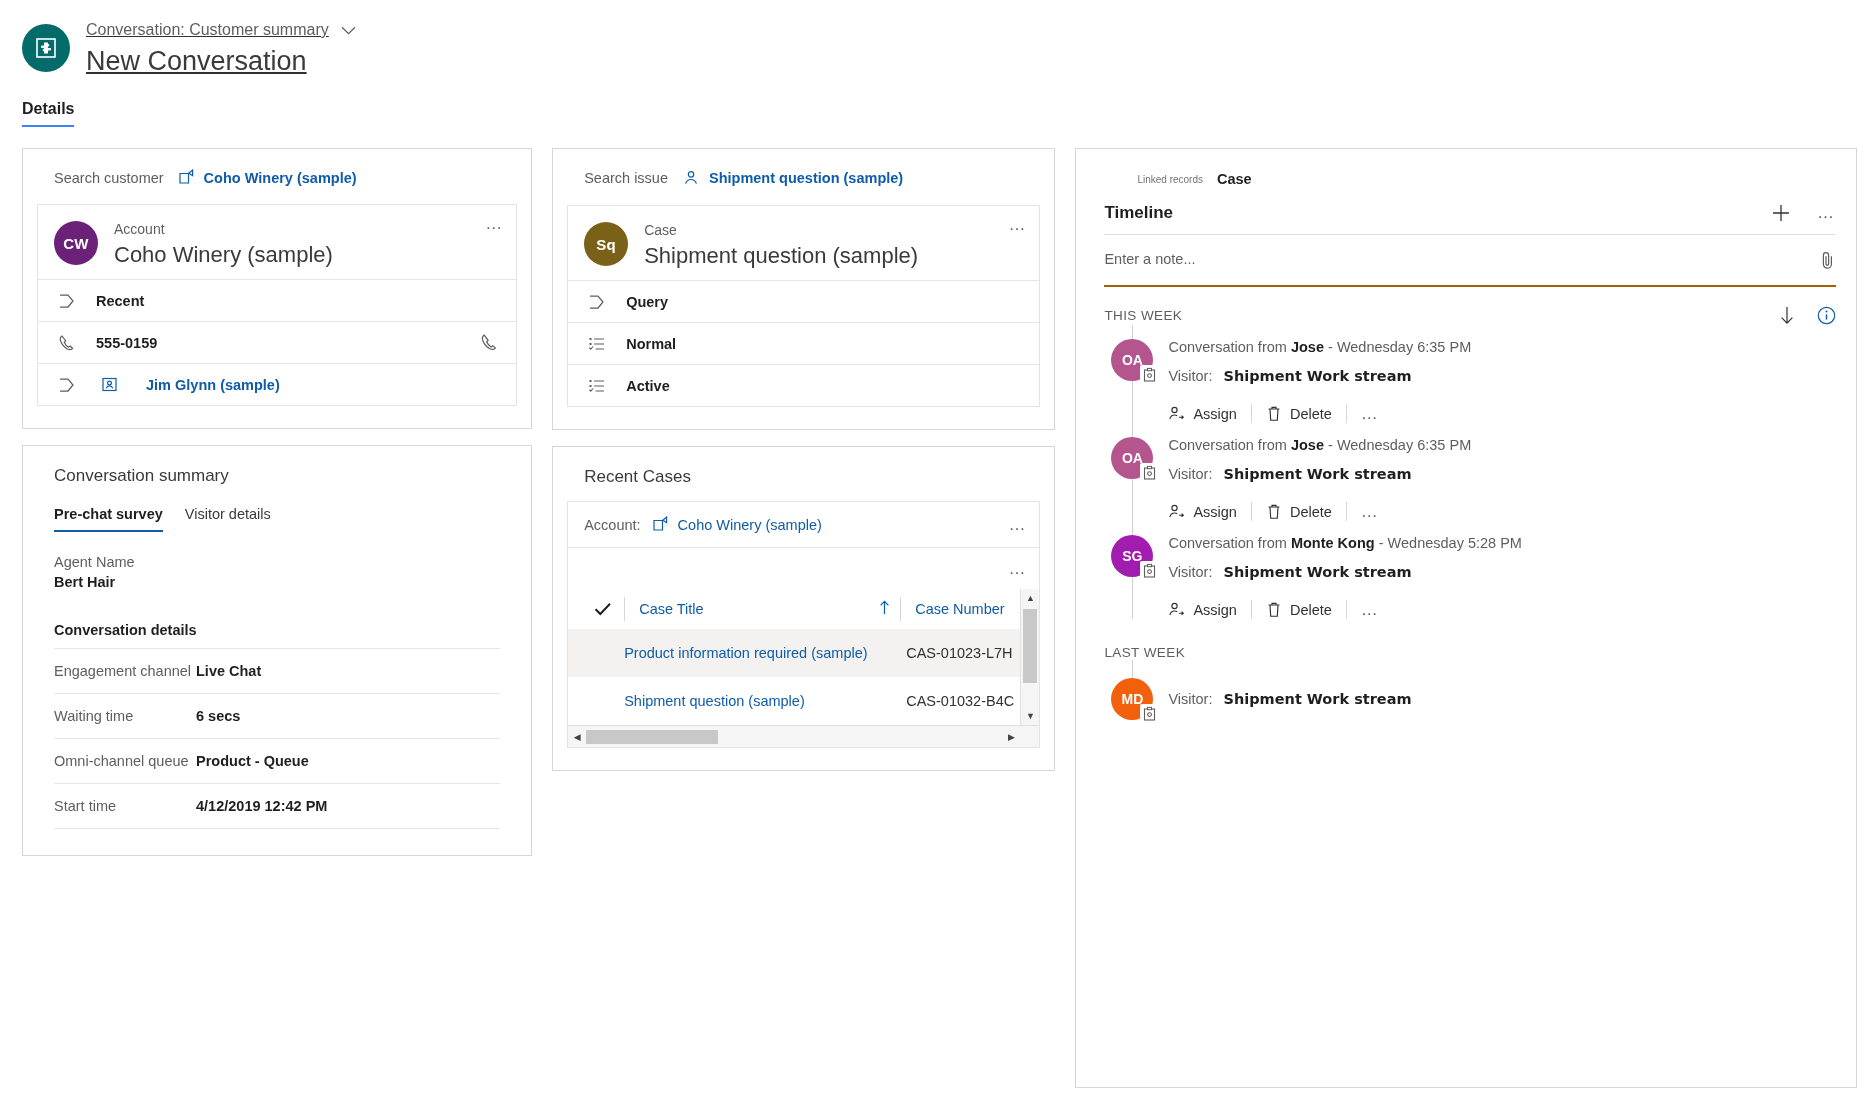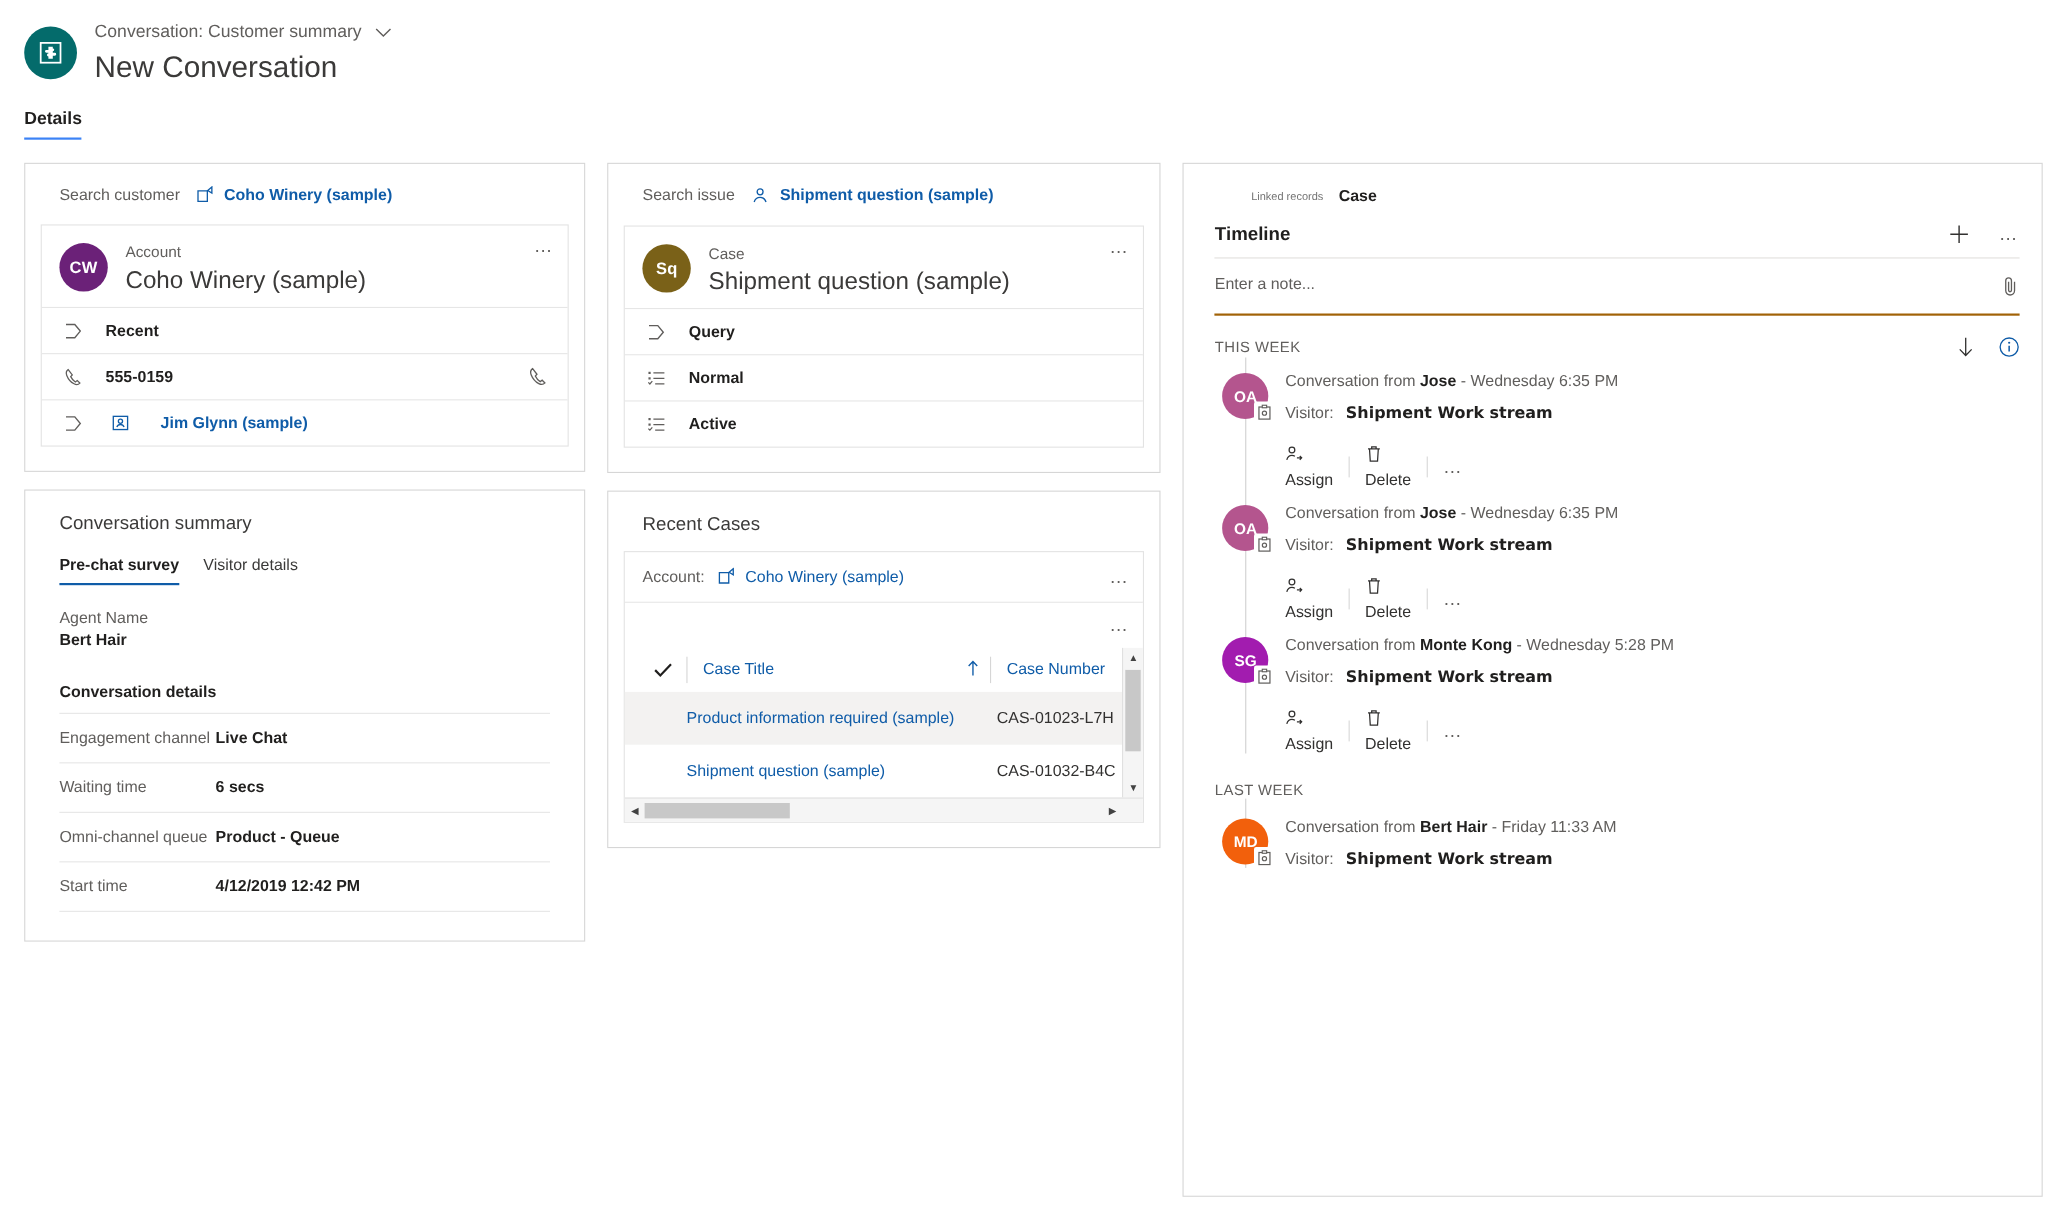--- a/index.html
+++ b/index.html
@@ -4,21 +4,21 @@
 <style>
   * { box-sizing: border-box; }
   html, body {
     margin: 0; padding: 0;
     width: 1875px; height: 1103px;
     background: #ffffff;
     font-family: "Liberation Sans", sans-serif;
     color: #323130;
     overflow: hidden;
   }
-  .app { position: relative; width: 1875px; height: 921px; }
+  .app { position: relative; width: 1875px; height: 921px; text-decoration: underline; }
 
   
   .hdr { display: flex; align-items: flex-start; padding: 20px 0 0 22px; }
   .hdr-icon {
     width: 48px; height: 48px; border-radius: 50%;
     background: #046b6b; display: flex; align-items: center; justify-content: center;
     flex: 0 0 auto; margin-top: 4px;
   }
   .hdr-icon svg { display: block; }
   .hdr-text { margin-left: 16px; }
@@ -129,21 +129,21 @@
   .ev-av .circ { width: 42px; height: 42px; border-radius: 50%; color: #fff; font-size: 14px; font-weight: 700;
                  display: flex; align-items: center; justify-content: center; }
   .ev-badge { position: absolute; right: -6px; bottom: -3px; width: 19px; height: 19px; background: #fff;
               border-radius: 2px; display: flex; align-items: center; justify-content: center; }
   .ev-body { margin-left: 15px; flex: 1; }
   .ev-line1 { font-size: 14.5px; color: #605e5c; }
   .ev-line1 b { color: #201f1e; font-weight: 700; }
   .ev-line2 { margin-top: 13px; font-size: 14.5px; color: #605e5c; }
   .ev-line2 b { color: #201f1e; font-weight: 700; margin-left: 7px; font-family: "DejaVu Sans", sans-serif; }
   .ev-cmds { display: flex; align-items: center; margin-top: 20px; gap: 0; }
-  .ev-cmd { display: flex; align-items: flex-start; gap: 8px; font-size: 14.5px; color: #323130; padding-right: 14px; flex-direction: column; }
+  .ev-cmd { display: flex; align-items: center; gap: 8px; font-size: 14.5px; color: #323130; padding-right: 14px; }
   .ev-sep { width: 1px; height: 19px; background: #d8d8d8; margin-right: 14px; }
   .ev-dots { color: #605e5c; font-size: 17px; letter-spacing: 2px; line-height: 10px; }
   svg { shape-rendering: geometricPrecision; }
 </style>
 </head>
 <body>
 
 <div class="app">
 
   <div class="hdr">
@@ -605,26 +605,20 @@
               <div class="circ" style="background:#f2600c">MD</div>
               <div class="ev-badge">
                 <svg width="15" height="15" viewBox="0 0 15 15">
                     <rect x="2.5" y="3" width="10" height="11" fill="none" stroke="#605e5c" stroke-width="1.1"></rect>
                     <rect x="5.5" y="1.4" width="4" height="2.3" fill="#fff" stroke="#605e5c" stroke-width="1"></rect>
                     <circle cx="7.5" cy="8.6" r="1.9" fill="none" stroke="#605e5c" stroke-width="1.1"></circle>
                   </svg>
               </div>
             </div>
             <div class="ev-body">
-              <div class="ev-line1">
-                <span>Conversation from</span>
-                <b>Bert Hair</b>
-                <span>-</span>
-                <span>Friday 11:33 AM</span>
-              </div>
               <div class="ev-line2">
                 <span>Visitor:</span>
                 <b>Shipment Work stream</b>
               </div>
             </div>
           </div>
         </div>
 
       </div>
     </div>

